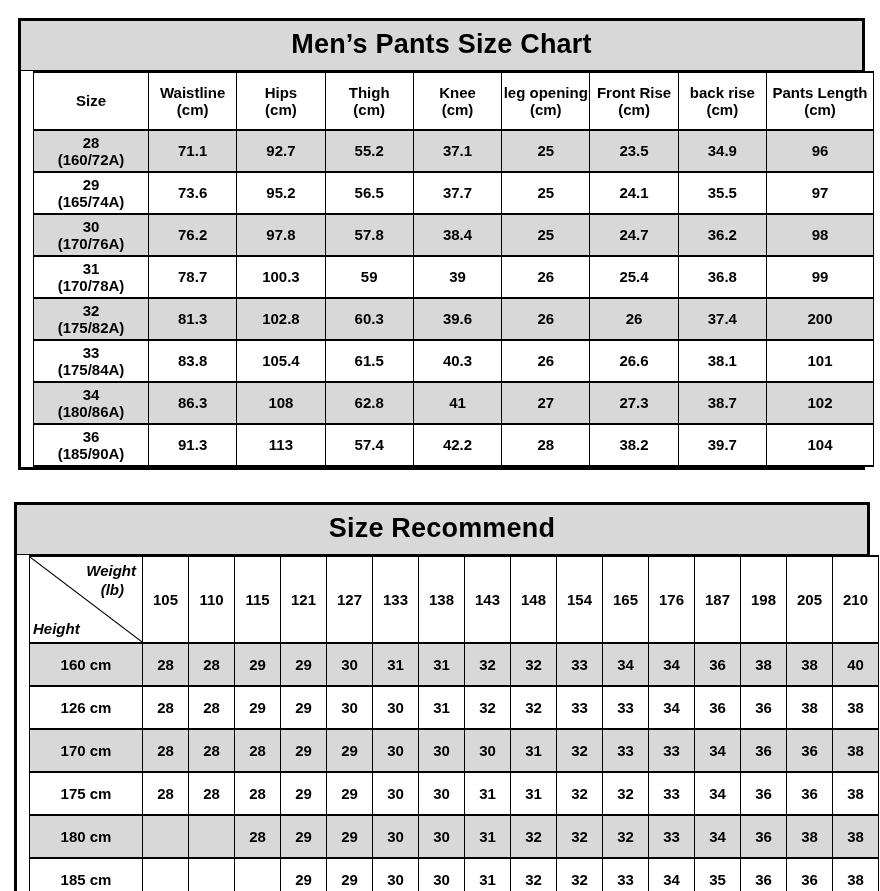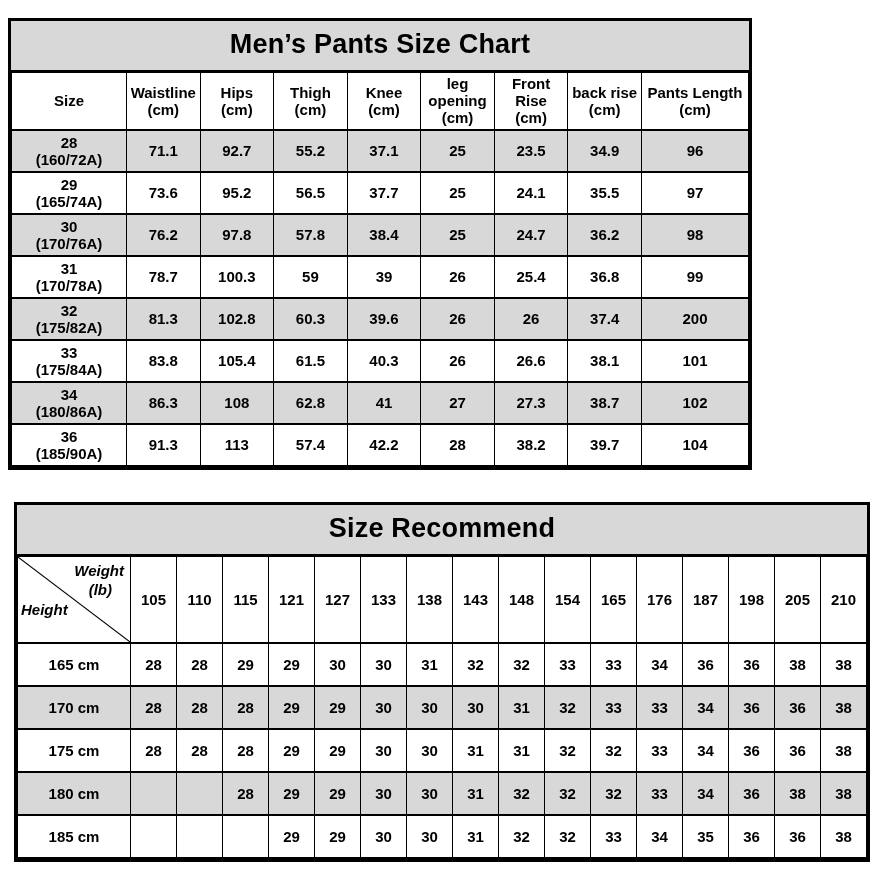--- a/index.html
+++ b/index.html
@@ -12,38 +12,39 @@
     font-family: "Liberation Sans", sans-serif;
     font-weight: bold;
     color: #000000;
   }
   .tbl-wrap {
     position: absolute;
     border: 3px solid #000000;
     background: #ffffff;
     box-sizing: border-box;
   }
-  #t1 { left: 8px; top: 18px; width: 744px; }
+  #t1 { left: 18px; top: 18px; width: 847px; }
   #t2 { left: 14px; top: 502px; width: 856px; }
 
   .tbl-title {
     background: #d8d8d8;
     border-bottom: 1px solid #000000;
     text-align: center;
     font-size: 27px;
     font-weight: bold;
     line-height: 1.1;
     padding: 9px 0 10px 0;
     letter-spacing: 0.2px;
   }
 
   table {
     border-collapse: collapse;
     width: 100%;
     table-layout: fixed;
+    margin-left: 12px;
   }
   th, td {
     border: 1px solid #000000;
     border-top-width: 2px;
     border-bottom-width: 2px;
     text-align: center;
     vertical-align: middle;
     font-size: 15px;
     font-weight: bold;
     white-space: pre-line;
@@ -72,21 +73,21 @@
     font-style: italic;
   }
   th.corner svg {
     position: absolute;
     left: 0; top: 0;
     width: 100%; height: 100%;
     display: block;
   }
   th.corner .cw  { position: absolute; top: 5px;  right: 6px; font-size: 15px; }
   th.corner .clb { position: absolute; top: 24px; right: 18px; font-size: 15px; }
-  th.corner .ch  { position: absolute; bottom: 24px; left: 3px; font-size: 15px; }
+  th.corner .ch  { position: absolute; bottom: 5px; left: 3px; font-size: 15px; }
 </style>
 </head>
 <body>
 
 <div class="tbl-wrap" id="t1">
   <div class="tbl-title">Men’s Pants Size Chart</div>
   <table>
     <thead>
       <tr id="t1-header-row">
           <th>Size</th>
@@ -234,22 +235,41 @@
           <th>154</th>
           <th>165</th>
           <th>176</th>
           <th>187</th>
           <th>198</th>
           <th>205</th>
           <th>210</th>
         </tr>
     </thead>
     <tbody id="t2-body">
-        <tr>
-          <th>165 cm</th>
+        <tr class="shaded">
+          <th>160 cm</th>
+          <td>28</td>
+          <td>28</td>
+          <td>29</td>
+          <td>29</td>
+          <td>30</td>
+          <td>31</td>
+          <td>31</td>
+          <td>32</td>
+          <td>32</td>
+          <td>33</td>
+          <td>34</td>
+          <td>34</td>
+          <td>36</td>
+          <td>38</td>
+          <td>38</td>
+          <td>40</td>
+        </tr>
+        <tr>
+          <th>126 cm</th>
           <td>28</td>
           <td>28</td>
           <td>29</td>
           <td>29</td>
           <td>30</td>
           <td>30</td>
           <td>31</td>
           <td>32</td>
           <td>32</td>
           <td>33</td>

